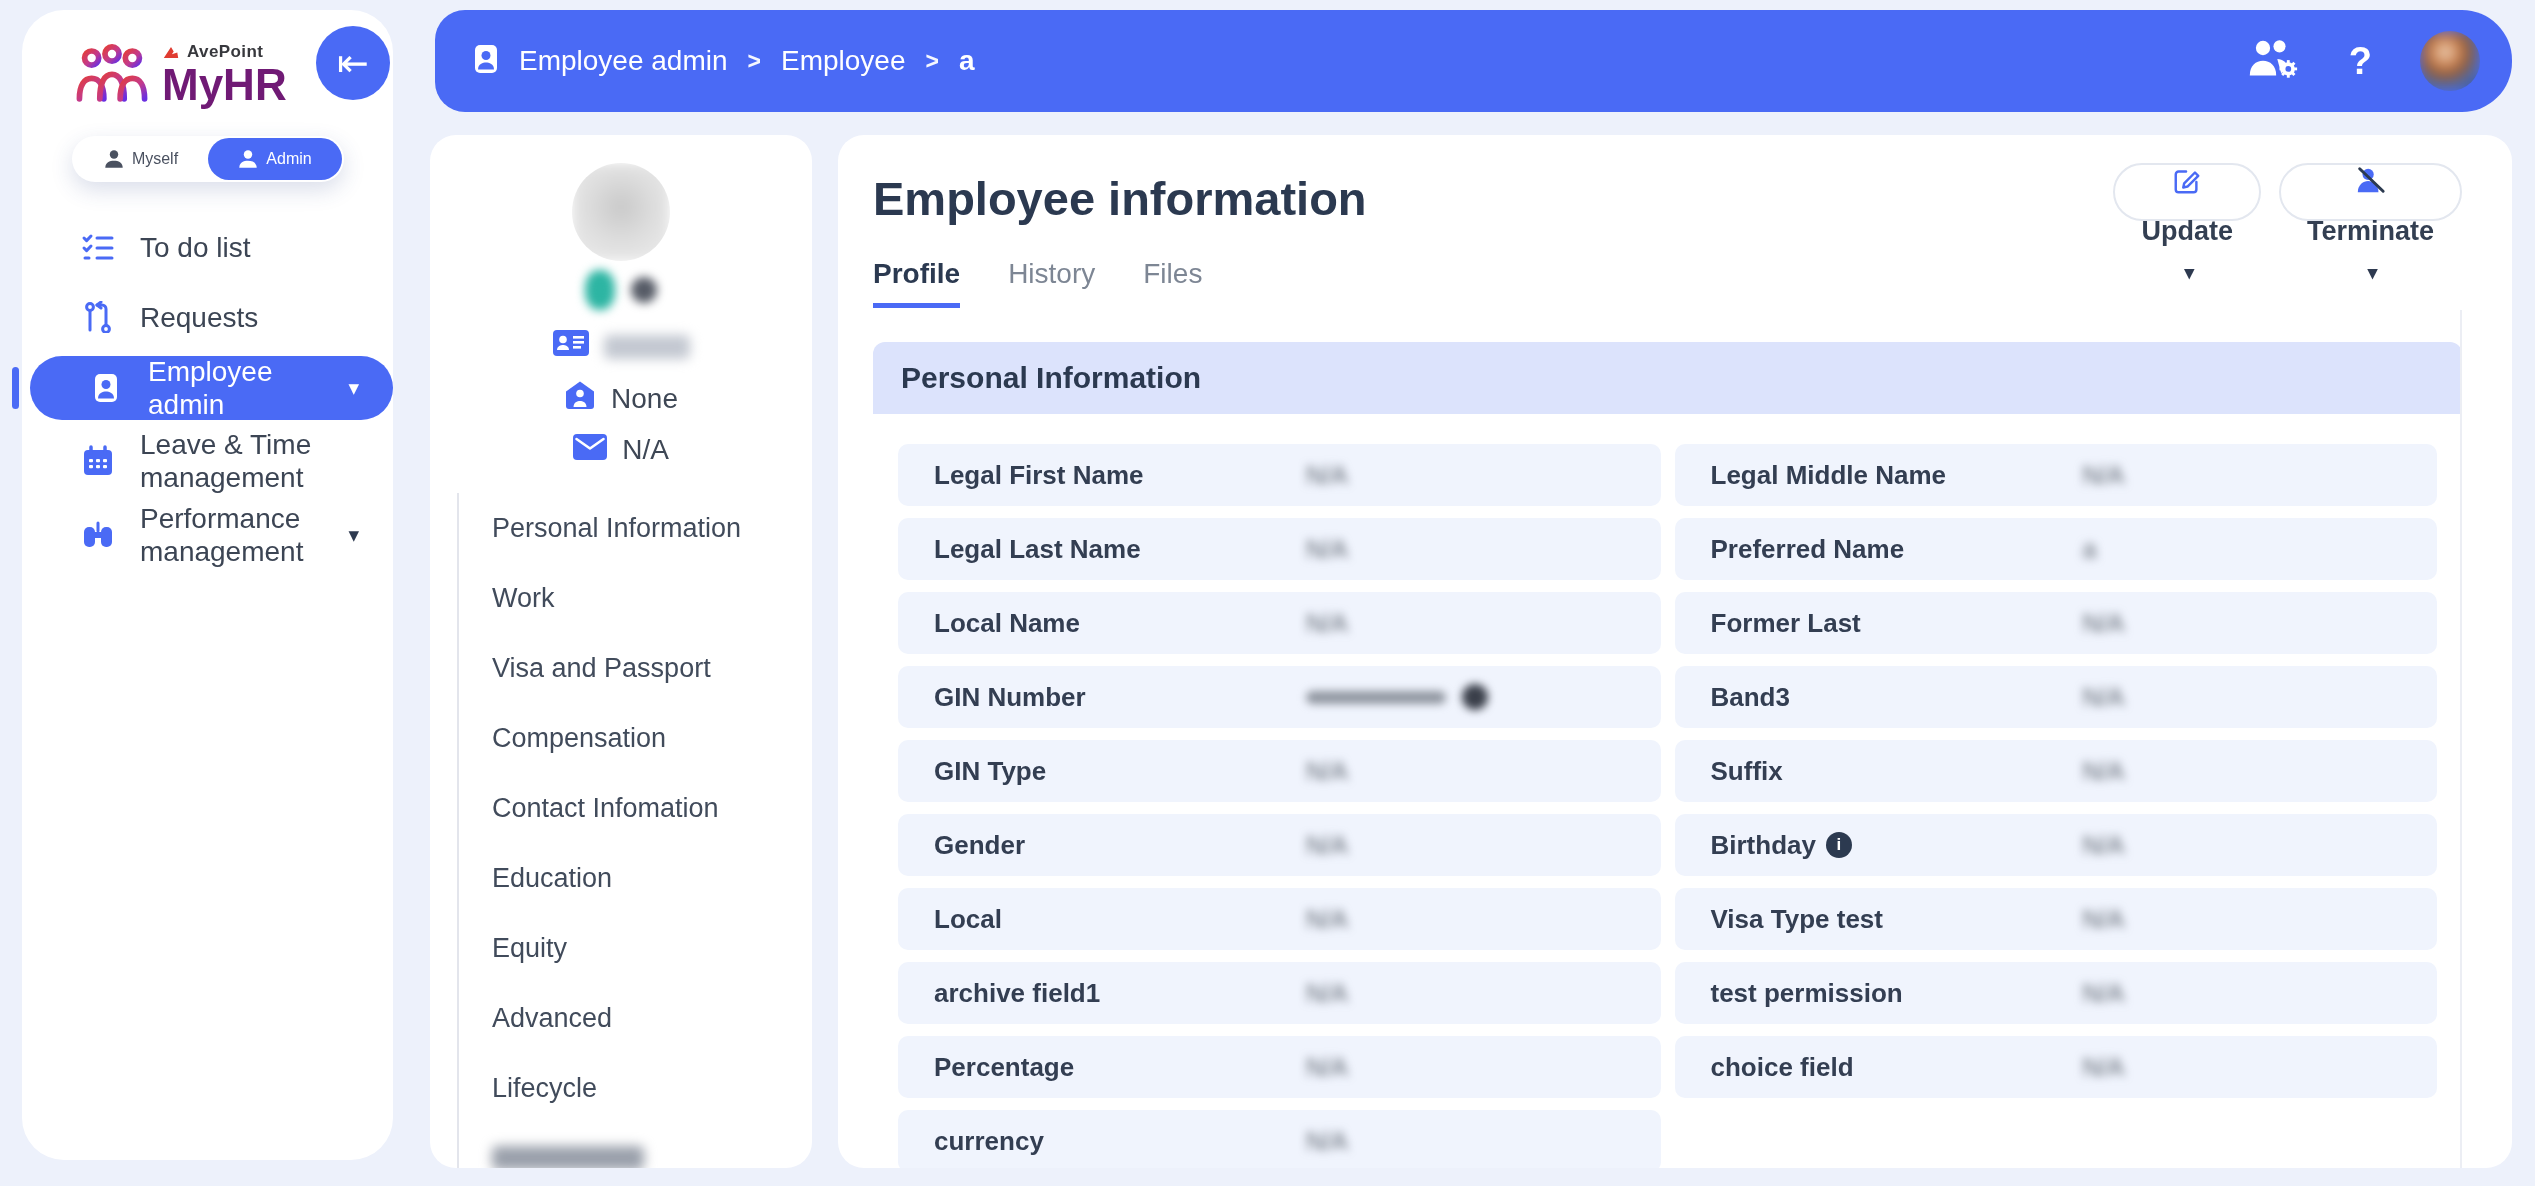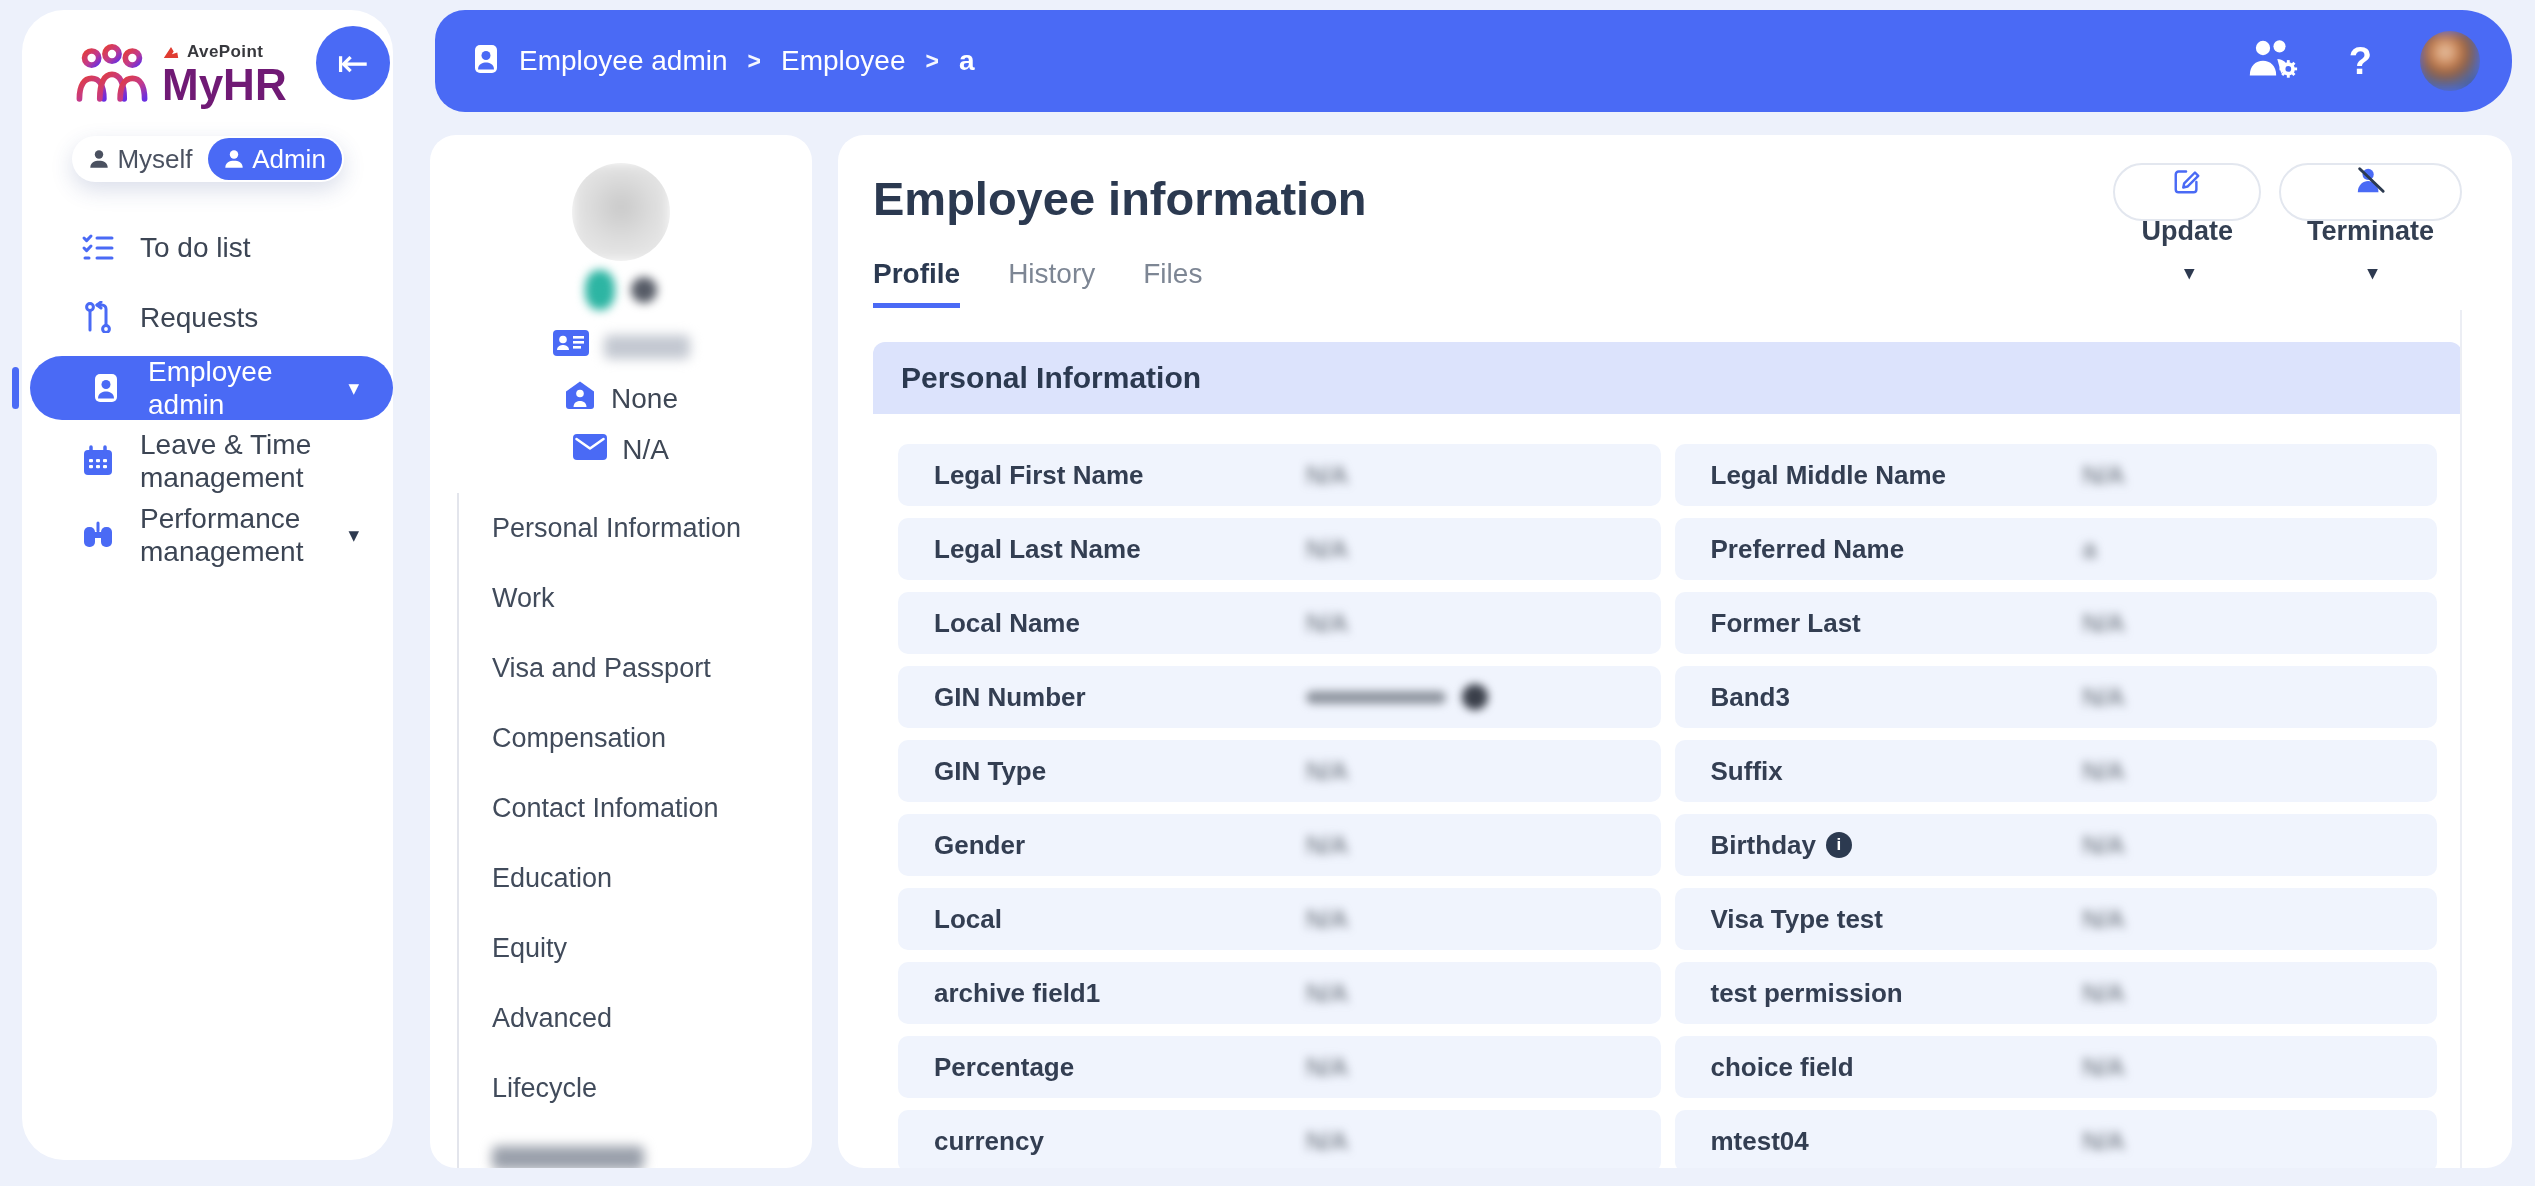--- a/index.html
+++ b/index.html
@@ -14,21 +14,21 @@
   .logo-mark { flex:0 0 auto; }
   .logo-text .ave { display:flex; align-items:center; gap:7px; font-size:17px; font-weight:700; color:#37383d; letter-spacing:.4px; }
   .logo-text .myhr { font-size:44px; font-weight:700; color:#701a75; line-height:1.05; }
 
   .collapse-btn { position:absolute; left:316px; top:26px; width:74px; height:74px; border-radius:50%;
                   background:#4a6af5; color:#fff; display:flex; align-items:center; justify-content:center;
                   font-size:38px; z-index:6; cursor:pointer; }
 
   .toggle { margin:28px auto 0; width:272px; height:46px; background:#fff; border-radius:26px;
             box-shadow:0 8px 22px rgba(48,70,140,.18); display:flex; align-items:center; padding:2px; }
-  .toggle-opt { display:flex; align-items:center; justify-content:center; gap:7px; font-size:26px; cursor:pointer; }
+  .toggle-opt { display:flex; align-items:center; justify-content:center; gap:7px; font-size:16px; cursor:pointer; }
   .toggle-myself { flex:1; color:#4a5160; }
   .toggle-admin { width:134px; height:42px; background:#4a6af5; border-radius:22px; color:#fff; }
 
   .nav { margin-top:34px; position:relative; }
   .nav-item { position:relative; display:flex; align-items:center; gap:24px; padding-left:58px;
               min-height:62px; margin:8px 0; font-size:28px; color:#3c4554; cursor:pointer; }
   .nav-icon { width:36px; display:flex; justify-content:center; flex:0 0 36px; }
   .nav-label { line-height:1.18; max-width:205px; }
   .nav-item.active { background:#4a6af5; color:#fff; border-radius:34px; margin-left:8px; height:64px; }
   .nav-item.active::before { content:""; position:absolute; left:-18px; top:11px; width:7px; height:42px;
@@ -474,23 +474,17 @@
               <span>choice field</span>
             </span>
     <span class="cell-value redacted">N/A</span>
   </div>
           <div class="cell">
     <span class="cell-label">
               <span>currency</span>
             </span>
     <span class="cell-value redacted">N/A</span>
   </div>
-          <div class="cell">
-    <span class="cell-label">
-              <span>mtest04</span>
-            </span>
-    <span class="cell-value redacted">N/A</span>
-  </div>
         </div>
     </div>
   </div>
 
 </div>
 
 </body></html>

